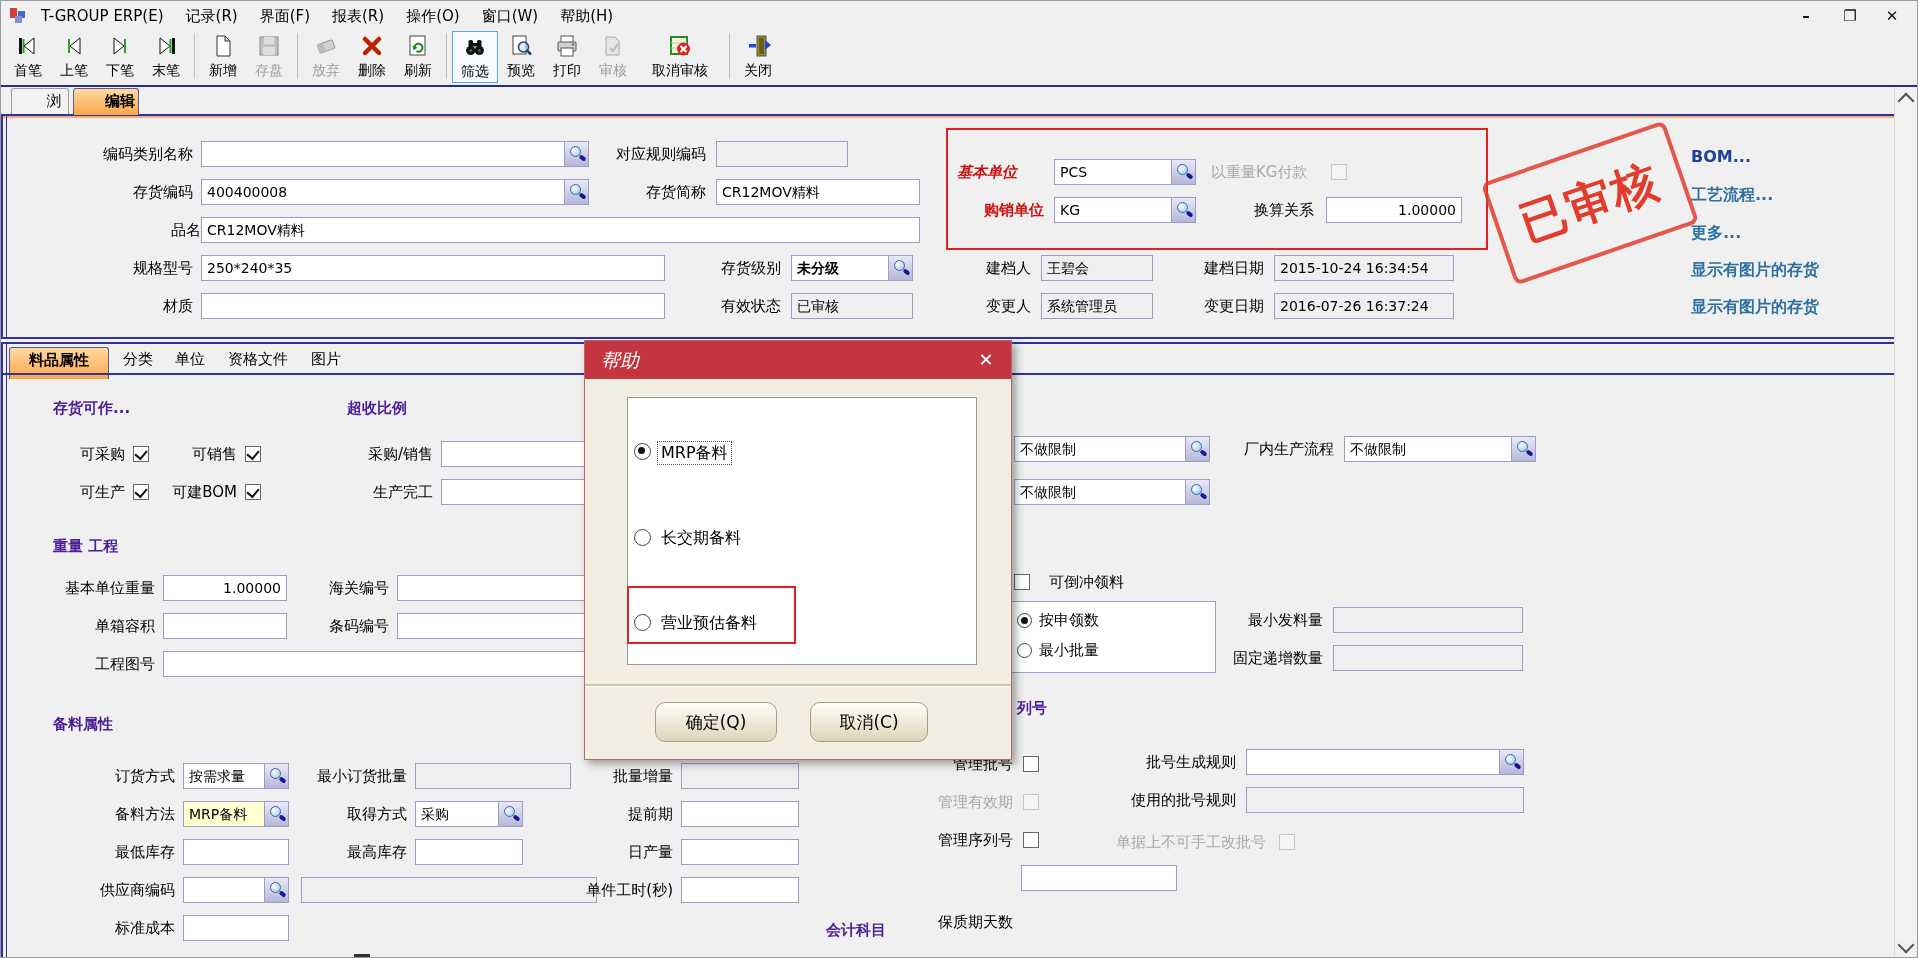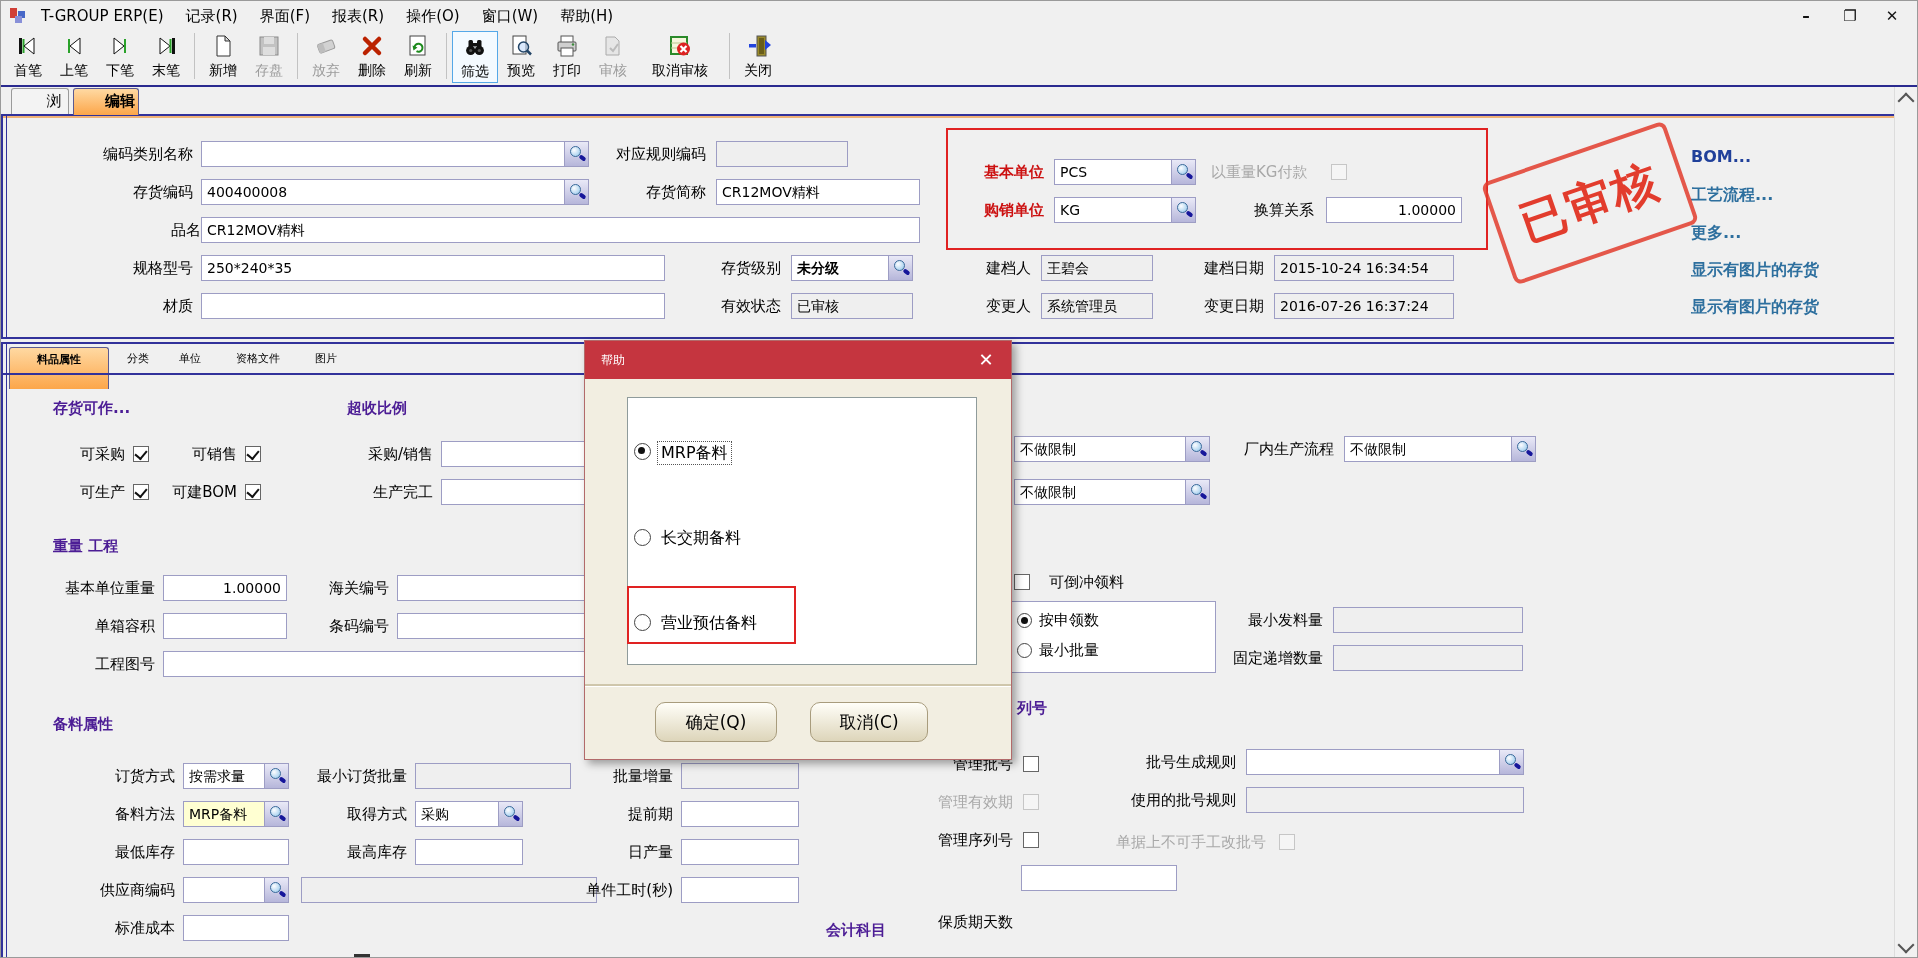--- a/index.html
+++ b/index.html
@@ -44,26 +44,26 @@
   .cb.checked::after{content:"";position:absolute;left:3px;top:1px;width:6px;height:9px;border:solid #111;border-width:0 2px 2px 0;transform:rotate(40deg);}
   .cb.disabled{border-color:#c6c6c6;background:#f5f5f5;}
   .radio{position:absolute;width:15px;height:15px;border-radius:50%;border:1px solid #444;background:#fff;box-sizing:border-box;}
   .radio.selected::after{content:"";position:absolute;left:3px;top:3px;width:7px;height:7px;border-radius:50%;background:#111;}
   
   .redbox{position:absolute;border:2px solid #e02222;z-index:4;}
   .stamp{position:absolute;left:1492px;top:148px;width:186px;height:100px;border:4px solid rgba(226,60,45,.85);border-radius:8px;transform:rotate(-19deg);display:flex;align-items:center;justify-content:center;font-size:46px;font-weight:bold;color:#e23c2d;letter-spacing:2px;z-index:5;}
   .link{position:absolute;font-size:16px;font-weight:bold;color:#2d6f9e;white-space:nowrap;cursor:pointer;}
   .link.bom{color:#20409a;}
   
-  .subtab{position:absolute;height:42px;line-height:24px;text-align:center;font-size:11px;box-sizing:border-box;}
+  .subtab{position:absolute;height:32px;line-height:24px;text-align:center;font-size:15px;box-sizing:border-box;}
   .subtab.active{background:linear-gradient(#ffd9a2,#fca64a);font-weight:bold;border:1px solid #5a5a92;border-bottom:none;border-radius:3px 3px 0 0;}
   .subnavline{position:absolute;height:2px;background:#32329b;}
   
   .modal{position:absolute;left:583px;top:339px;width:426px;height:418px;background:#f2eee1;border:1px solid #b26a6a;box-shadow:4px 4px 8px rgba(0,0,0,.35);z-index:50;}
-  .modal-title{position:absolute;left:0;top:0;width:100%;height:38px;background:#c5353f;color:#fff;font-size:12px;line-height:38px;padding-left:16px;box-sizing:border-box;}
+  .modal-title{position:absolute;left:0;top:0;width:100%;height:38px;background:#c5353f;color:#fff;font-size:19px;line-height:38px;padding-left:16px;box-sizing:border-box;font-style:italic;}
   .modal-close{position:absolute;right:10px;top:0;width:30px;height:38px;color:#fff;font-size:18px;line-height:38px;text-align:center;}
   .listbox{position:absolute;left:42px;top:56px;width:348px;height:266px;background:#fff;border:1px solid #8f9b9b;}
   .mradio-label{position:absolute;font-size:16px;color:#000;white-space:nowrap;height:22px;line-height:22px;}
   .mradio-label.focus{border:1px dotted #555;padding:0 3px;}
   .msep{position:absolute;left:0;top:343px;width:100%;height:2px;background:#cfc6ab;border-bottom:1px solid #fff;}
   .mbtn{position:absolute;height:40px;background:linear-gradient(#fffef8,#ddd5ba);border:1px solid #a89c7d;border-radius:10px;font-size:17px;text-align:center;line-height:38px;box-sizing:border-box;}
   
   .scrollbar{position:absolute;right:0;top:86px;width:22px;height:872px;background:#f1f1f1;border-left:1px solid #dcdcdc;}
   .chev{position:absolute;left:5px;width:10px;height:10px;}
   .chev.up{top:8px;border-left:2px solid #555;border-top:2px solid #555;transform:rotate(45deg);}
@@ -259,21 +259,21 @@
   <span class="lbl" style="left:120px;top:292px;width:72px;">材质</span>
   <div class="fld" style="left:200px;top:292px;width:464px;"><span></span></div>
   <span class="lbl" style="left:688px;top:292px;width:92px;">有效状态</span>
   <div class="fld gray" style="left:790px;top:292px;width:122px;"><span>已审核</span></div>
   <span class="lbl" style="left:955px;top:292px;width:75px;">变更人</span>
   <div class="fld gray" style="left:1040px;top:292px;width:112px;"><span>系统管理员</span></div>
   <span class="lbl" style="left:1175px;top:292px;width:88px;">变更日期</span>
   <div class="fld gray" style="left:1273px;top:292px;width:180px;"><span>2016-07-26 16:37:24</span></div>
 
   <div class="redbox" style="left:945px;top:127px;width:538px;height:118px;"></div>
-  <span class="lbl red" style="left:965px;top:158px;width:78px;">基本单位</span>
+  <span class="lbl red" style="left:938px;top:158px;width:78px;font-style:italic;">基本单位</span>
   <div class="fld lookup" style="left:1053px;top:158px;width:142px;"><span>PCS</span><span class="lkbtn"></span></div>
   <span class="lbl dim tl" style="left:1210px;top:158px;width:130px;">以重量KG付款</span>
   <div class="cb disabled" style="left:1330px;top:163px;"></div>
   <span class="lbl red" style="left:965px;top:196px;width:78px;">购销单位</span>
   <div class="fld lookup" style="left:1053px;top:196px;width:142px;"><span>KG</span><span class="lkbtn"></span></div>
   <span class="lbl" style="left:1235px;top:196px;width:78px;">换算关系</span>
   <div class="fld num" style="left:1325px;top:196px;width:136px;"><span>1.00000</span></div>
 
   <div class="stamp">已审核</div>
   <span class="link bom" style="left:1690px;top:146px;">BOM...</span>

